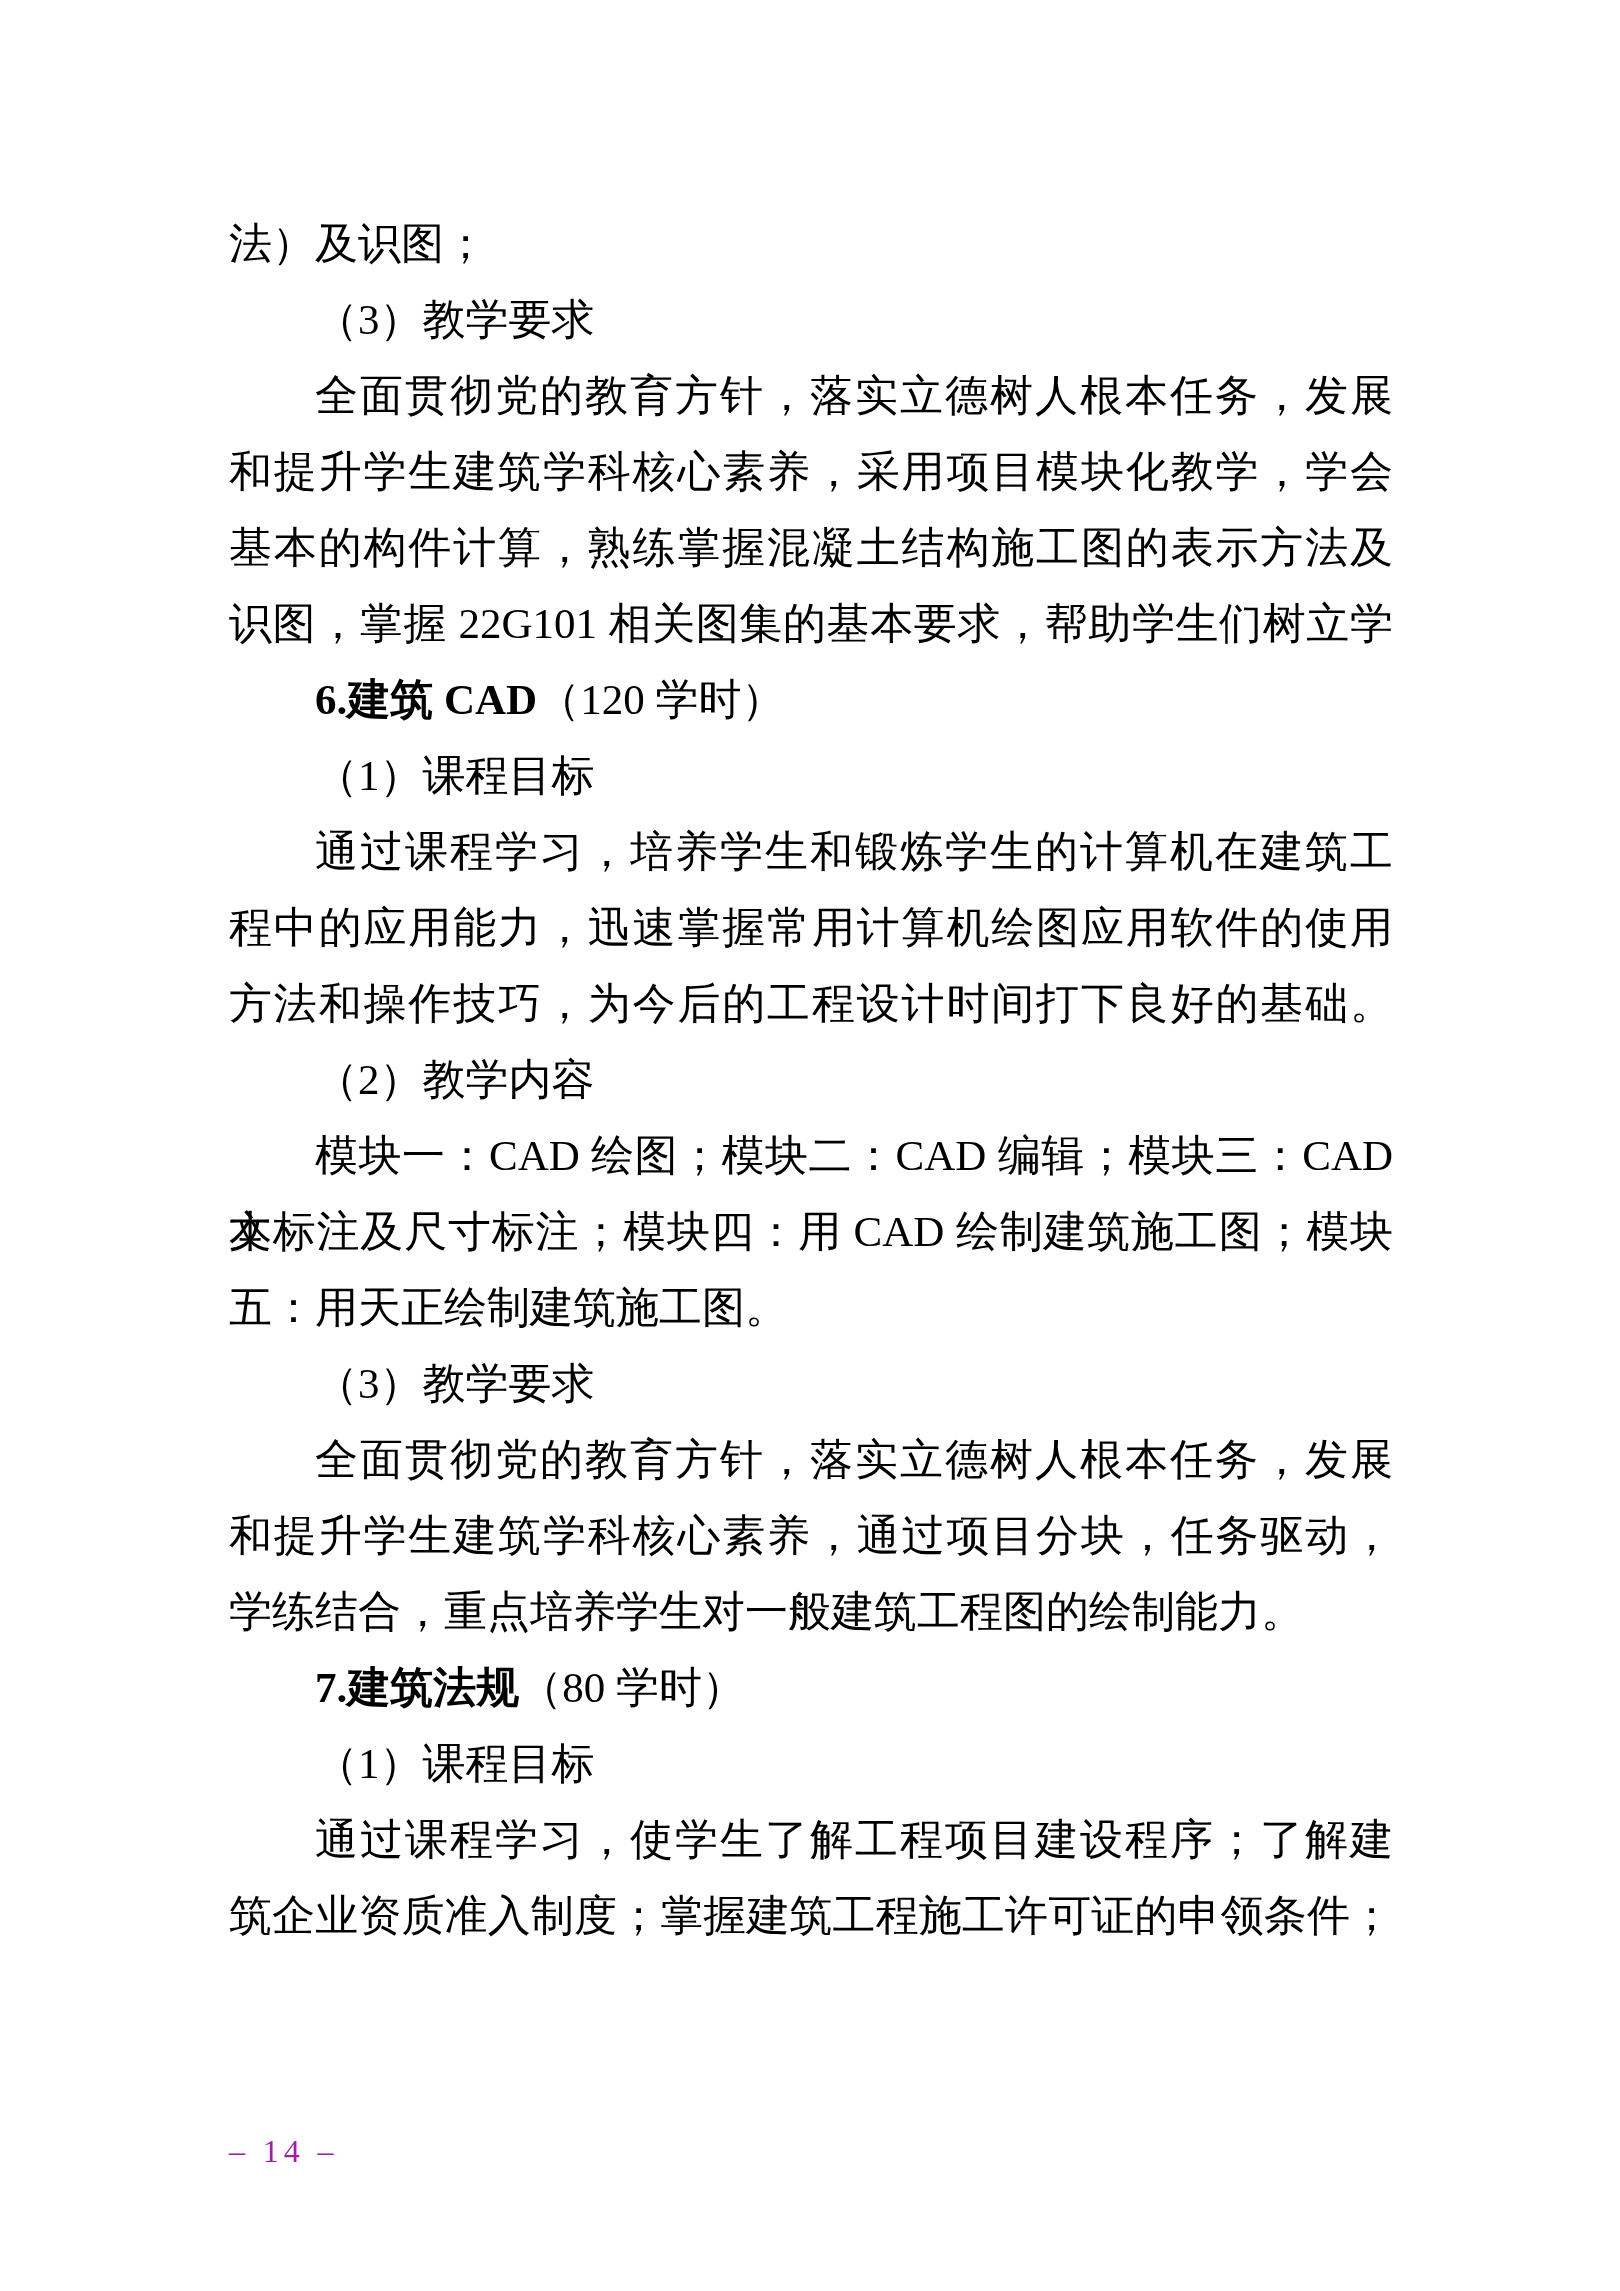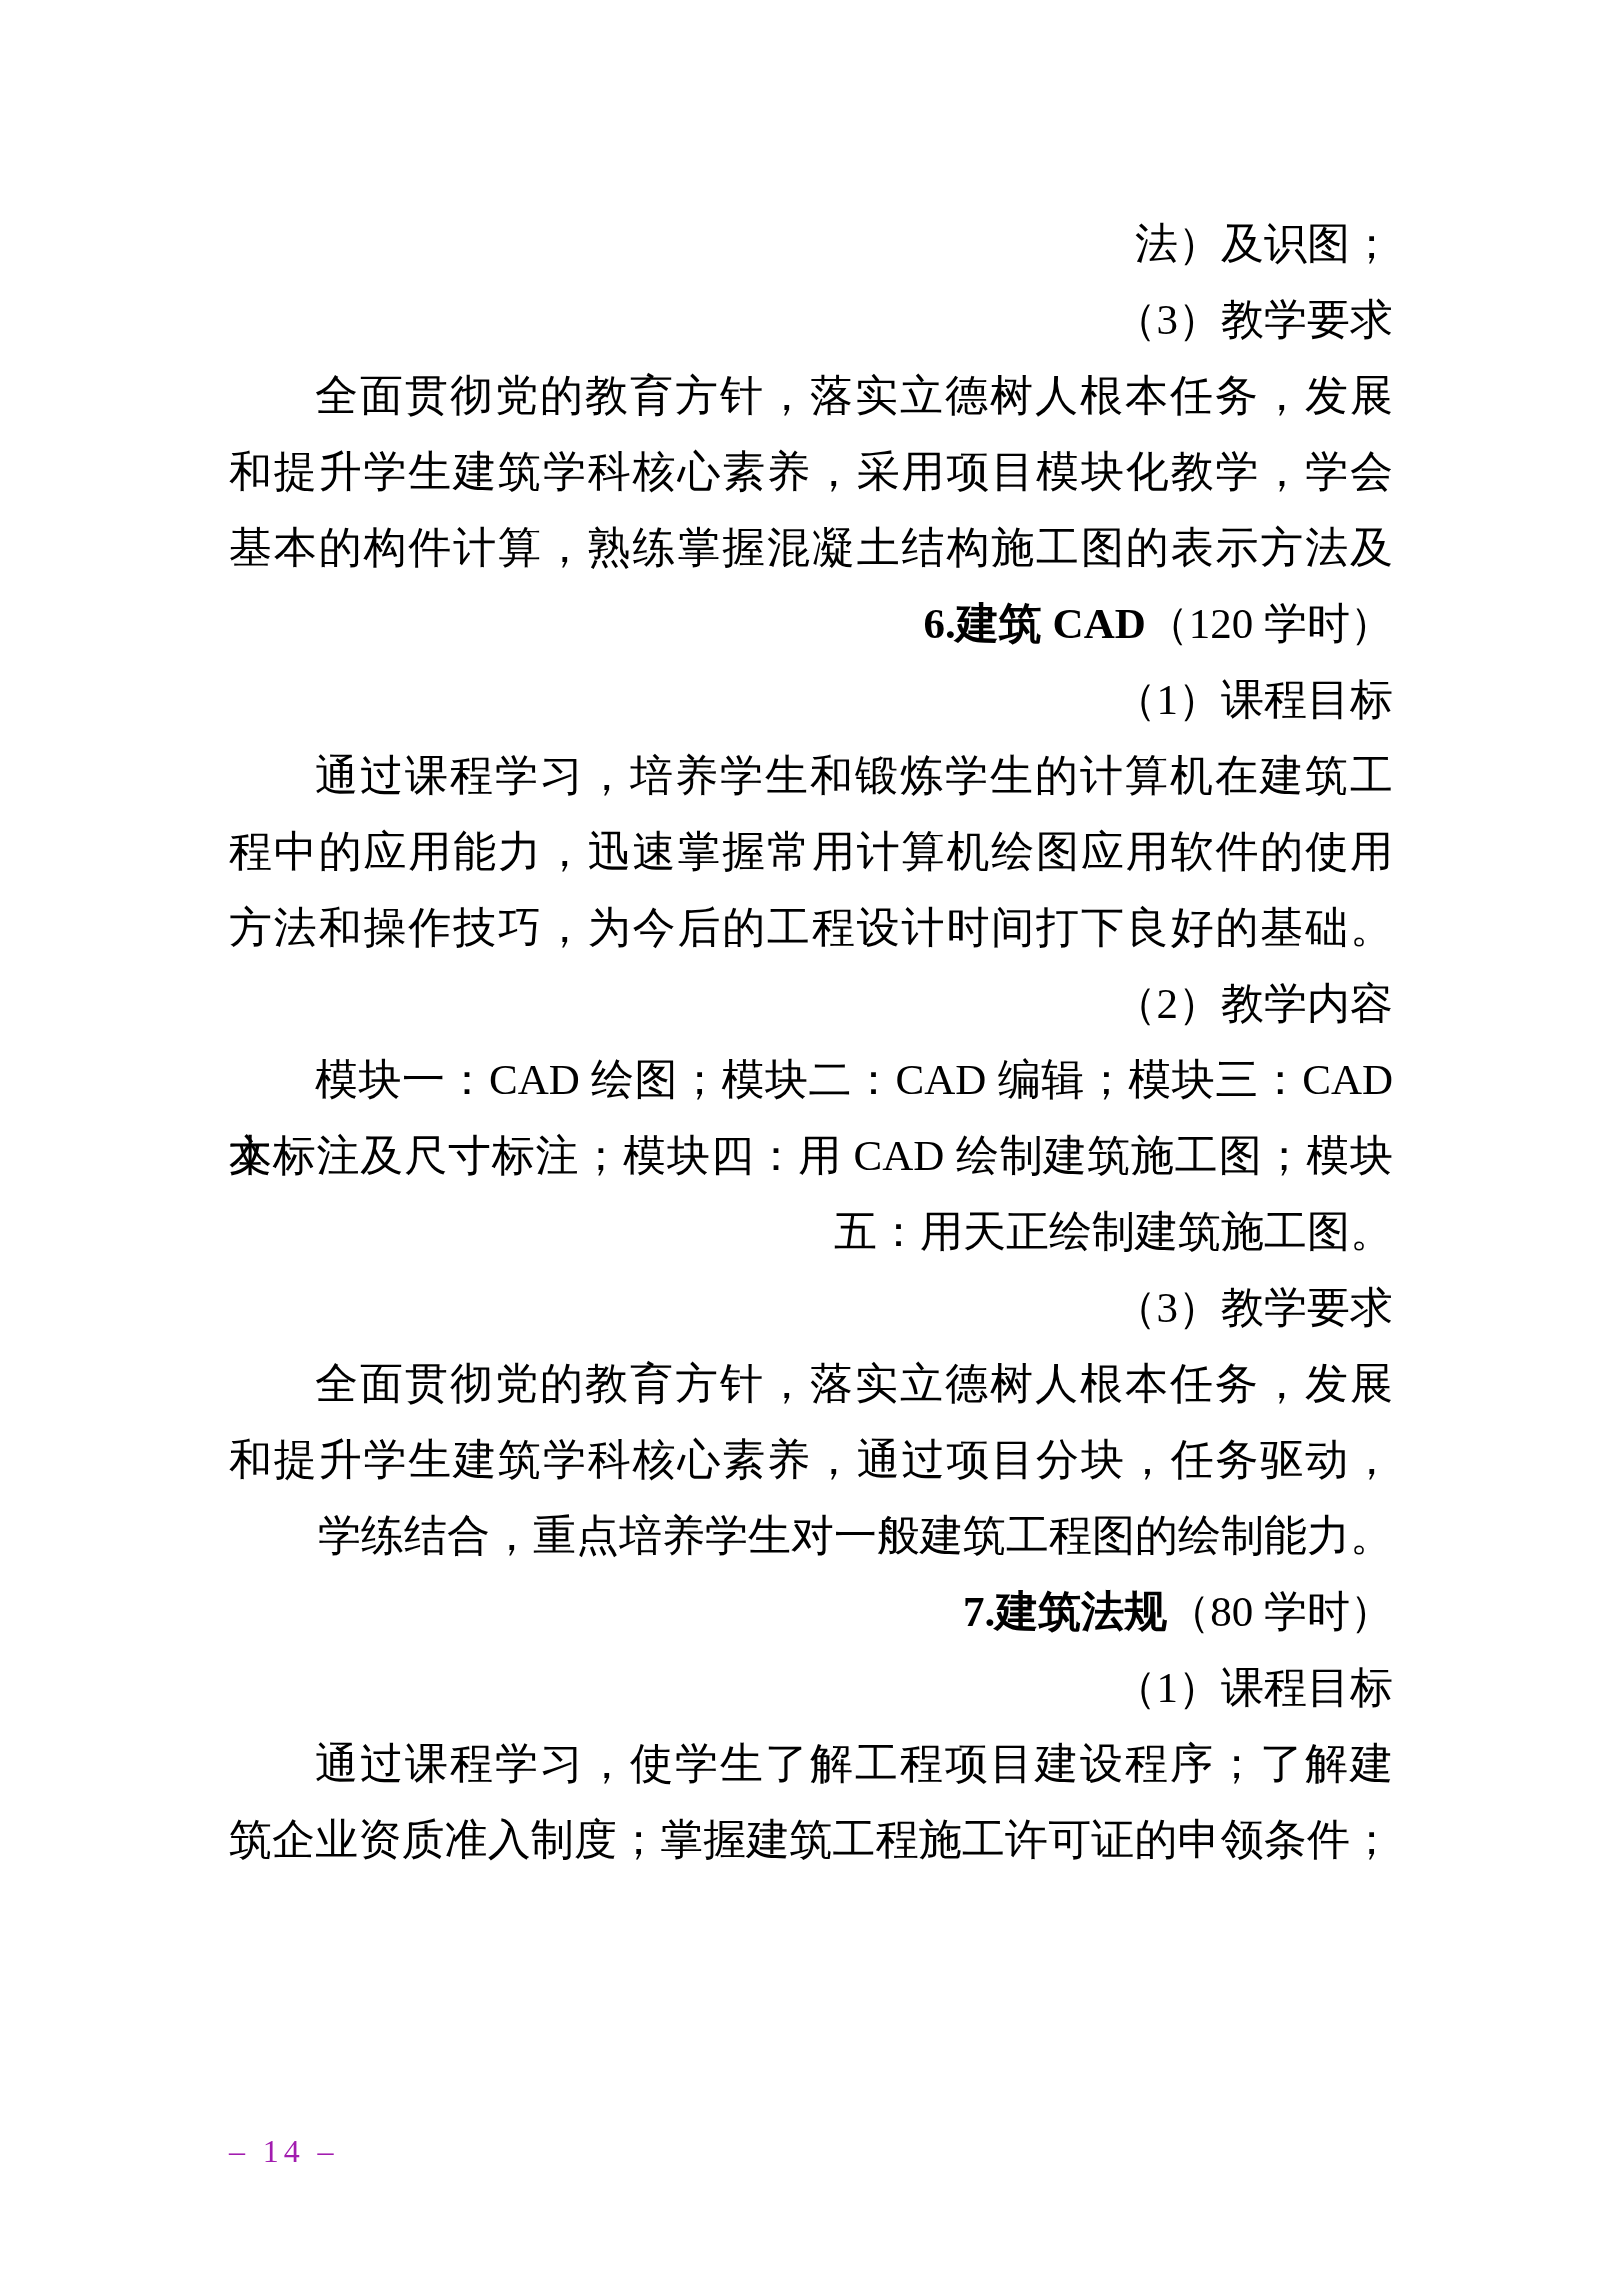--- a/index.html
+++ b/index.html
@@ -22,21 +22,21 @@
     position: absolute;
     left: 229px;
     top: 206px;
     width: 1164px;
     font-size: 43px;
     color: #000000;
   }
   .line {
     height: 76px;
     line-height: 76px;
-    text-align: right;
+    text-align: left;
   }
   .ind { text-indent: 86px; }
   .j {
     text-align: justify;
     text-align-last: justify;
     text-justify: inter-ideograph;
   }
   .b { font-weight: bold; margin-top: 44px; }
   .footer {
     position: absolute;
@@ -50,20 +50,21 @@
 </head>
 <body>
 
 <div class="page">
   <div class="textblock">
       <div class="line">法）及识图；</div>
       <div class="line ind">（3）教学要求</div>
       <div class="line ind j">全面贯彻党的教育方针，落实立德树人根本任务，发展</div>
       <div class="line j">和提升学生建筑学科核心素养，采用项目模块化教学，学会</div>
       <div class="line j">基本的构件计算，熟练掌握混凝土结构施工图的表示方法及</div>
+      <div class="line j">识图，掌握 22G101 相关图集的基本要求，帮助学生们树立学</div>
       <div class="line ind"><span class="b">6.建筑 CAD</span><span>（120 学时）</span></div>
       <div class="line ind">（1）课程目标</div>
       <div class="line ind j">通过课程学习，培养学生和锻炼学生的计算机在建筑工</div>
       <div class="line j">程中的应用能力，迅速掌握常用计算机绘图应用软件的使用</div>
       <div class="line j">方法和操作技巧，为今后的工程设计时间打下良好的基础。</div>
       <div class="line ind">（2）教学内容</div>
       <div class="line ind j">模块一：CAD 绘图；模块二：CAD 编辑；模块三：CAD 文</div>
       <div class="line j">本标注及尺寸标注；模块四：用 CAD 绘制建筑施工图；模块</div>
       <div class="line">五：用天正绘制建筑施工图。</div>
       <div class="line ind">（3）教学要求</div>

